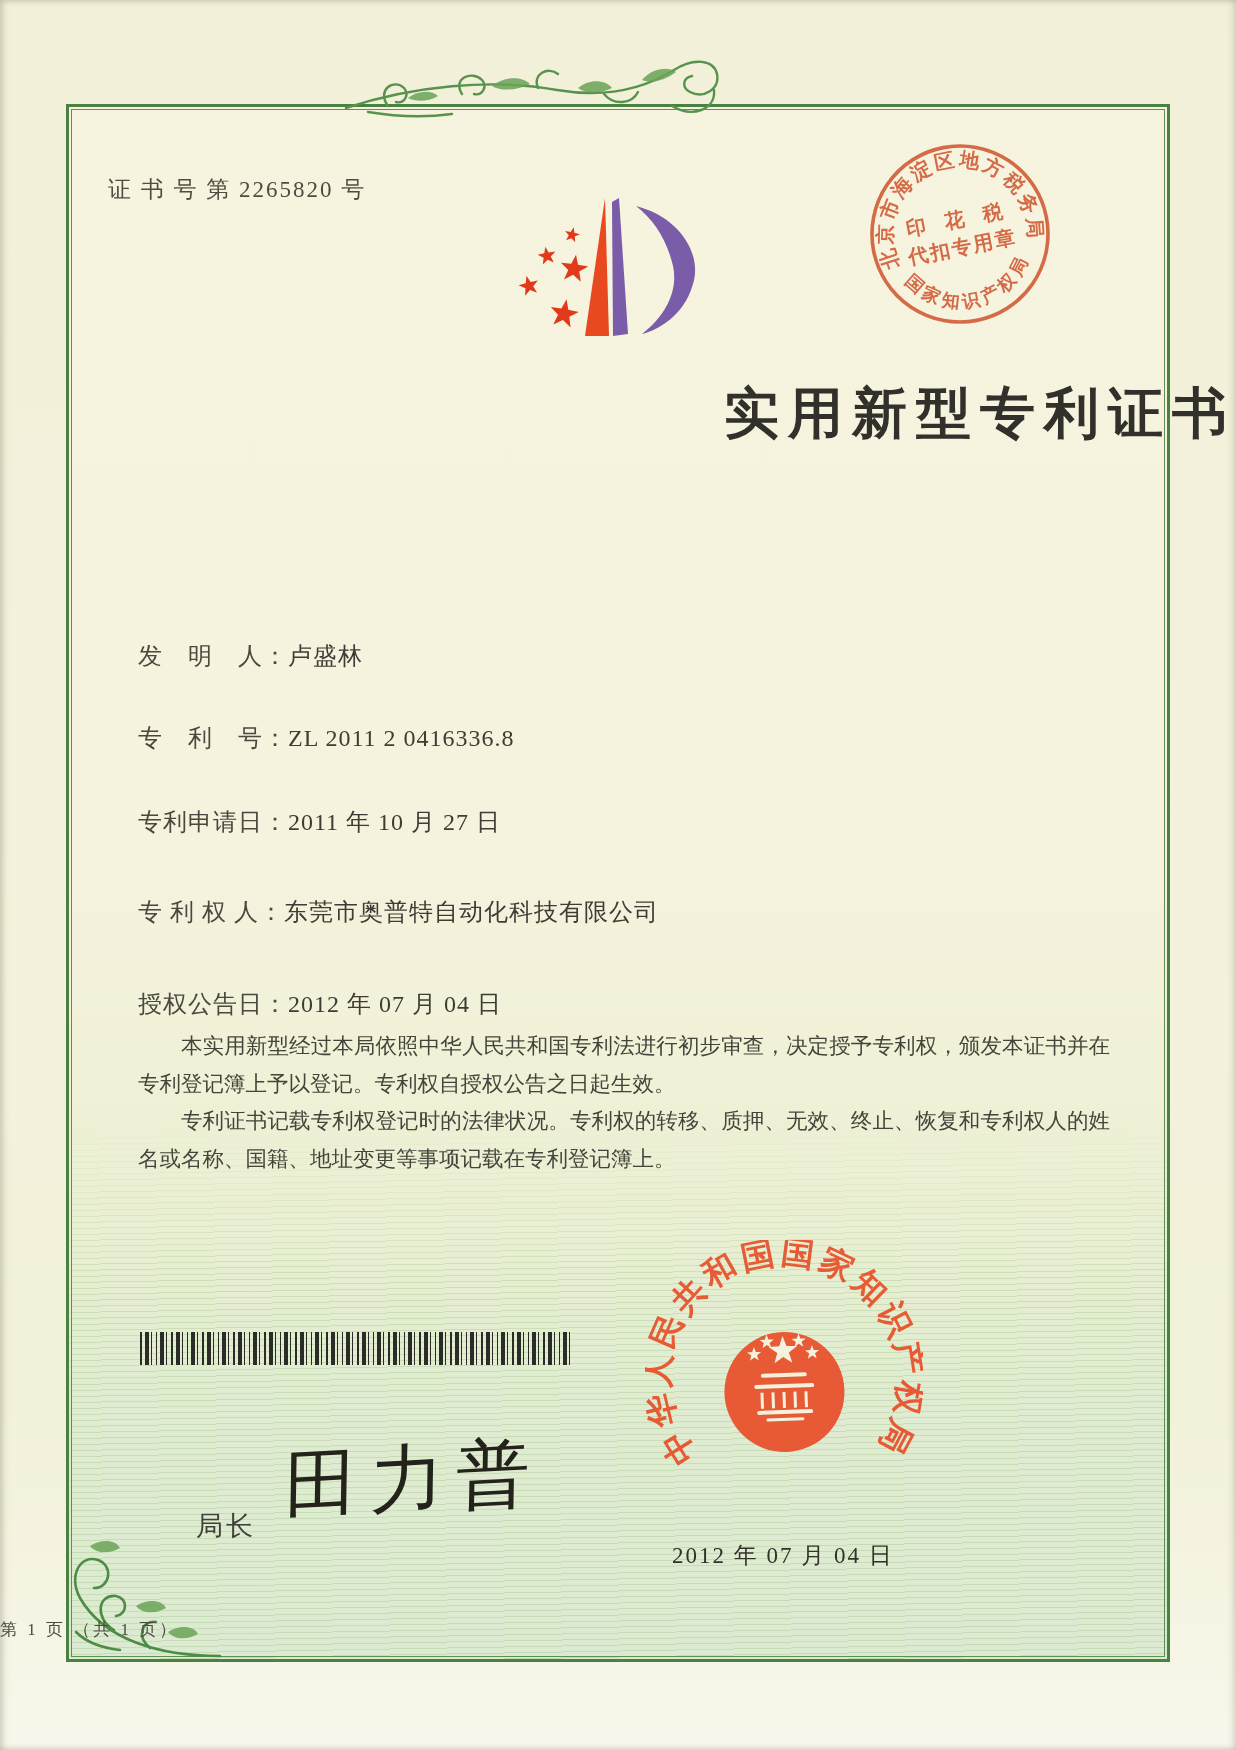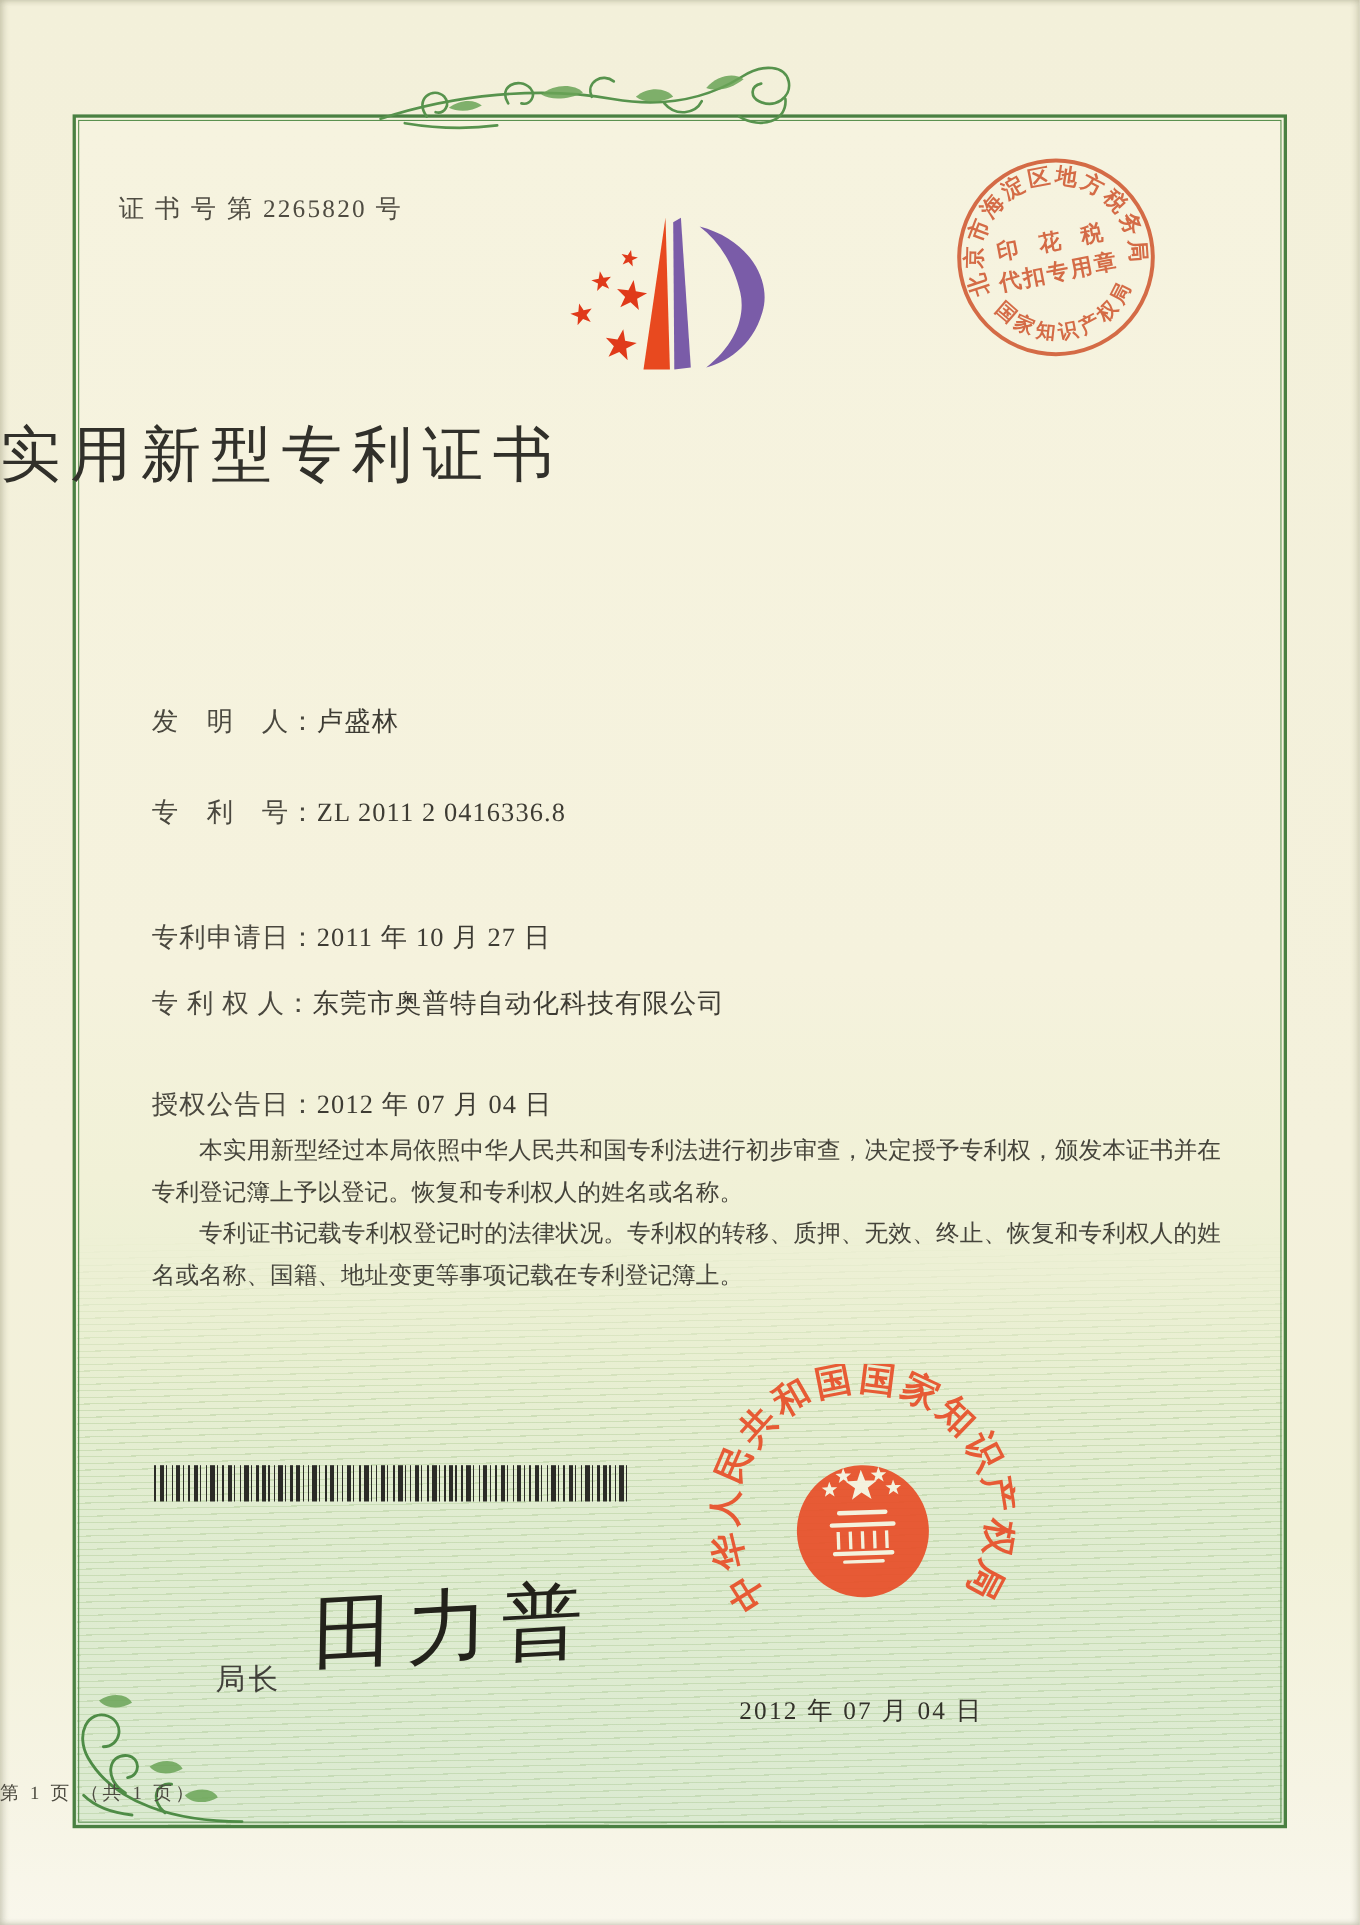--- a/index.html
+++ b/index.html
@@ -28,26 +28,26 @@
   .frame::before{content:"";position:absolute;inset:2px;border:1px solid #5b9150;}
   .flourish{position:absolute;z-index:3;}
   .content{position:absolute;inset:0;z-index:4;}
 
   .cert-number{
     position:absolute;left:108px;top:174px;font-size:23px;color:#4f4c42;letter-spacing:2px;
   }
   .logo{position:absolute;left:450px;top:176px;}
   .tax-stamp{position:absolute;left:852px;top:126px;opacity:.92;}
   .title{
-    position:absolute;left:0;top:340px;width:100%;text-align:left;
-    font-size:55px;font-weight:400;letter-spacing:9px;color:#31302a;
+    position:absolute;left:0;top:340px;width:100%;text-align:right;
+    font-size:55px;font-weight:700;letter-spacing:9px;color:#31302a;
   }
   .field{position:absolute;left:138px;font-size:24px;color:#4a483f;letter-spacing:1px;white-space:nowrap;}
   .field .val{color:#3e3c34;}
-  .f0{top:492px}.f1{top:640px}.f2{top:722px}.f3{top:836px}.f4{top:896px}.f5{top:988px}
+  .f0{top:492px}.f1{top:640px}.f2{top:722px}.f3{top:806px}.f4{top:896px}.f5{top:988px}
 
   .body-text{
     position:absolute;left:138px;top:1028px;width:972px;
     font-size:21.5px;line-height:37.5px;color:#45443b;text-align:justify;
   }
   .body-text p{margin:0;text-indent:2em;}
 
   .barcode{
     position:absolute;left:140px;top:1332px;width:430px;height:33px;
     background:repeating-linear-gradient(90deg,
@@ -161,21 +161,21 @@
       <span>专利申请日：</span><span class="val">2011 年 10 月 27 日</span>
     </div>
     <div class="field f4">
       <span>专 利 权 人：</span><span class="val">东莞市奥普特自动化科技有限公司</span>
     </div>
     <div class="field f5">
       <span>授权公告日：</span><span class="val">2012 年 07 月 04 日</span>
     </div>
 
     <div class="body-text">
-      <p>本实用新型经过本局依照中华人民共和国专利法进行初步审查，决定授予专利权，颁发本证书并在专利登记簿上予以登记。恢复和专利权人的姓名或名称。</p>
+      <p>本实用新型经过本局依照中华人民共和国专利法进行初步审查，决定授予专利权，颁发本证书并在专利登记簿上予以登记。专利权自授权公告之日起生效。</p>
       <p>专利证书记载专利权登记时的法律状况。专利权的转移、质押、无效、终止、恢复和专利权人的姓名或名称、国籍、地址变更等事项记载在专利登记簿上。</p>
     </div>
 
     <div class="barcode"></div>
 
     <div class="director">
       <span class="director-label">局长</span>
       <span class="signature">田力普</span>
     </div>
 

